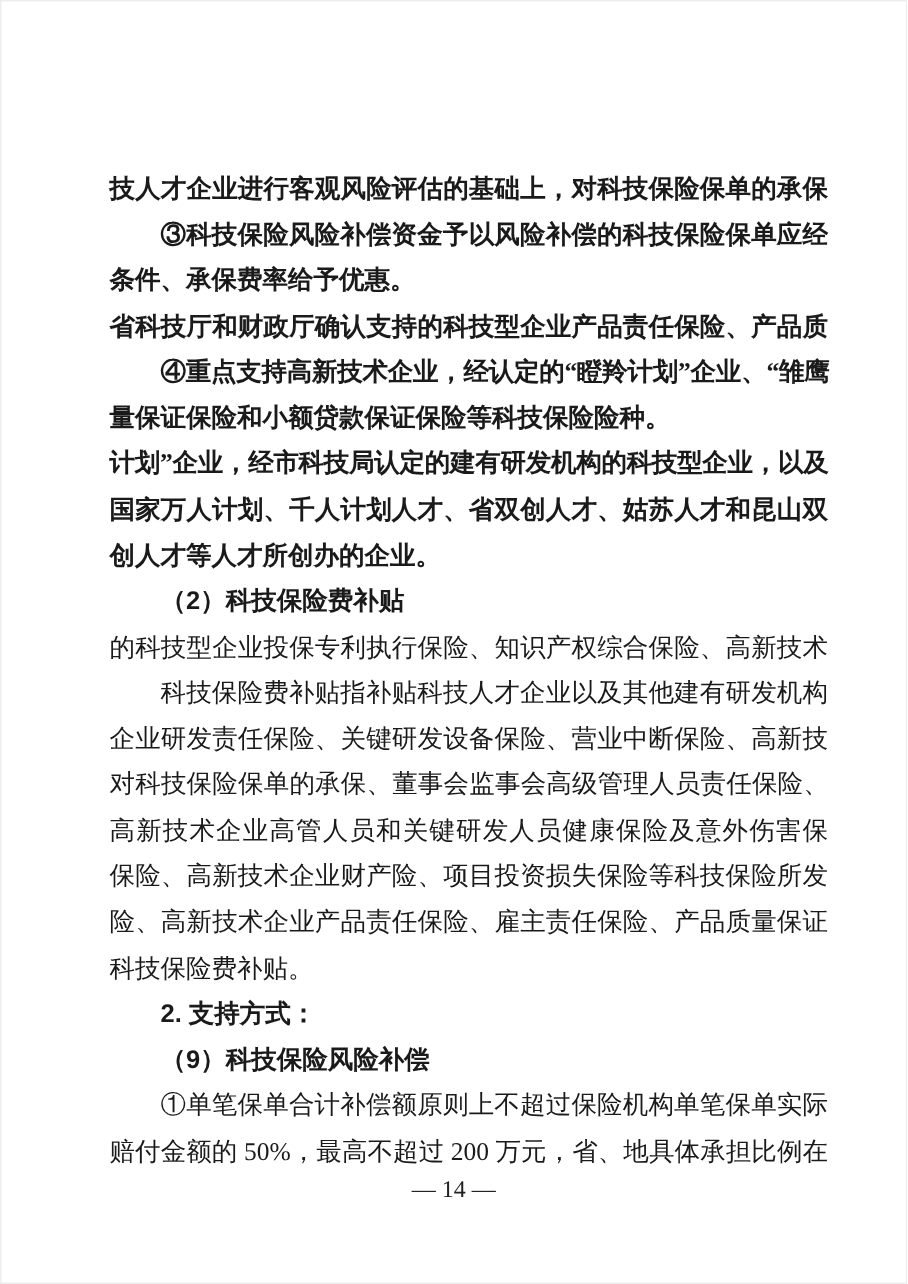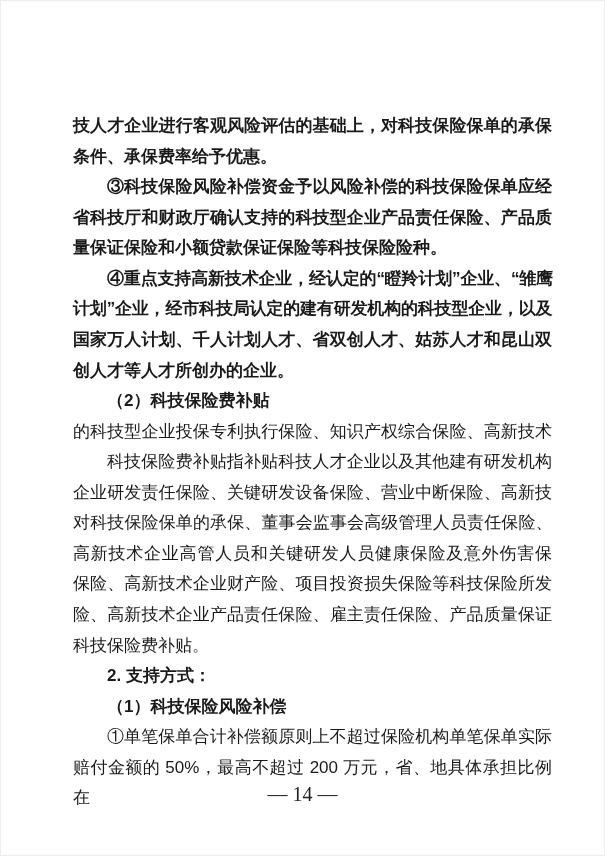--- a/index.html
+++ b/index.html
@@ -31,56 +31,57 @@
   }
   .line.bold {
     font-weight: 700;
   }
   .line.indent {
     text-indent: 34px;
   }
   .line.full {
     text-align: justify;
     text-align-last: justify;
+    font-family: Liberation Serif, serif;
   }
   .footer {
     position: absolute;
     left: 0;
     right: 0;
     top: 784px;
     height: 20px;
     line-height: 20px;
     text-align: center;
     font-family: "Liberation Serif", serif;
-    font-size: 20px;
+    font-size: 16px;
     color: #222222;
   }
 </style>
 </head>
 <body>
 
 <div class="page">
   <div class="text-block">
       <div class="line bold full">技人才企业进行客观风险评估的基础上，对科技保险保单的承保</div>
+      <div class="line bold indent full">③科技保险风险补偿资金予以风险补偿的科技保险保单应经</div>
       <div class="line bold">条件、承保费率给予优惠。</div>
-      <div class="line bold indent full">③科技保险风险补偿资金予以风险补偿的科技保险保单应经</div>
       <div class="line bold full">省科技厅和财政厅确认支持的科技型企业产品责任保险、产品质</div>
+      <div class="line bold indent full" style="letter-spacing: -1.1px;">④重点支持高新技术企业，经认定的“瞪羚计划”企业、“雏鹰</div>
       <div class="line bold">量保证保险和小额贷款保证保险等科技保险险种。</div>
-      <div class="line bold indent full" style="letter-spacing: -1.1px;">④重点支持高新技术企业，经认定的“瞪羚计划”企业、“雏鹰</div>
       <div class="line bold full" style="letter-spacing: -0.55px;">计划”企业，经市科技局认定的建有研发机构的科技型企业，以及</div>
       <div class="line bold full">国家万人计划、千人计划人才、省双创人才、姑苏人才和昆山双</div>
       <div class="line bold">创人才等人才所创办的企业。</div>
       <div class="line bold indent">（2）科技保险费补贴</div>
       <div class="line full">的科技型企业投保专利执行保险、知识产权综合保险、高新技术</div>
       <div class="line indent full">科技保险费补贴指补贴科技人才企业以及其他建有研发机构</div>
       <div class="line full">企业研发责任保险、关键研发设备保险、营业中断保险、高新技</div>
       <div class="line full" style="letter-spacing: -0.55px;">对科技保险保单的承保、董事会监事会高级管理人员责任保险、</div>
       <div class="line full">高新技术企业高管人员和关键研发人员健康保险及意外伤害保</div>
       <div class="line full">保险、高新技术企业财产险、项目投资损失保险等科技保险所发</div>
       <div class="line full">险、高新技术企业产品责任保险、雇主责任保险、产品质量保证</div>
       <div class="line">科技保险费补贴。</div>
       <div class="line bold indent">2. 支持方式：</div>
-      <div class="line bold indent">（1）科技保险风险补偿</div>
+      <div class="line bold indent">（9）科技保险风险补偿</div>
       <div class="line indent full">①单笔保单合计补偿额原则上不超过保险机构单笔保单实际</div>
       <div class="line full">赔付金额的 50%，最高不超过 200 万元，省、地具体承担比例在</div>
     </div>
   <div class="footer">— 14 —</div>
 </div>
 
 </body></html>

